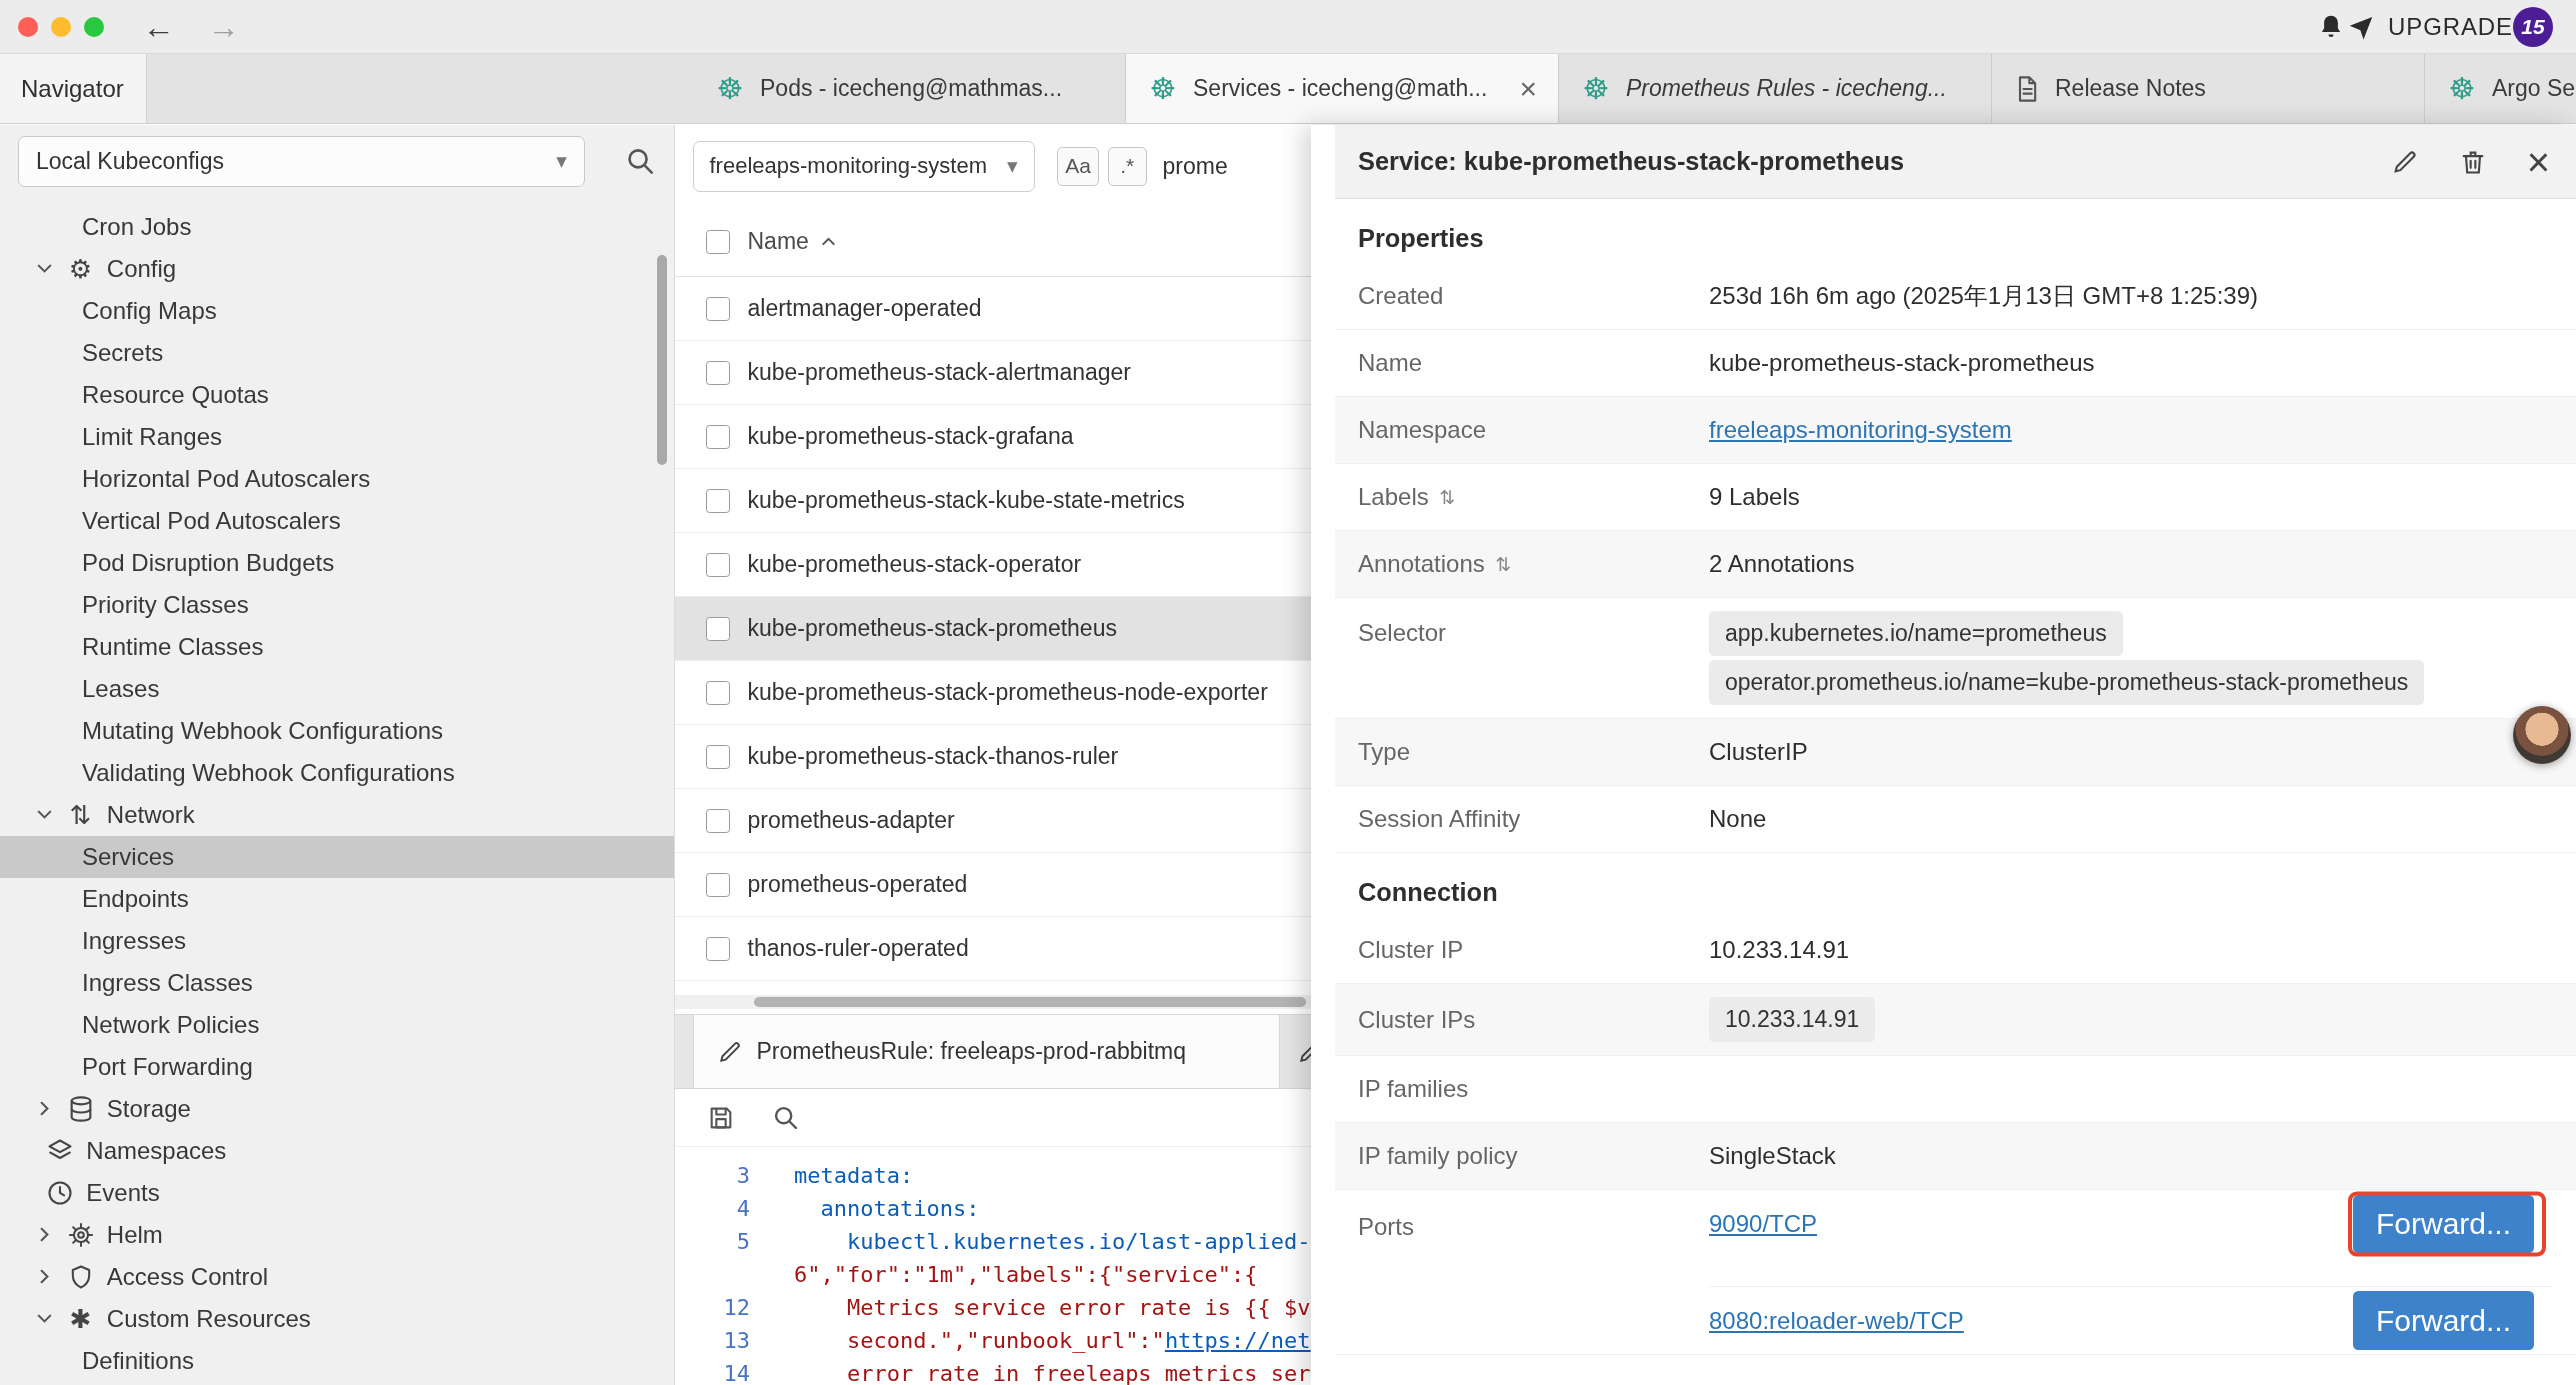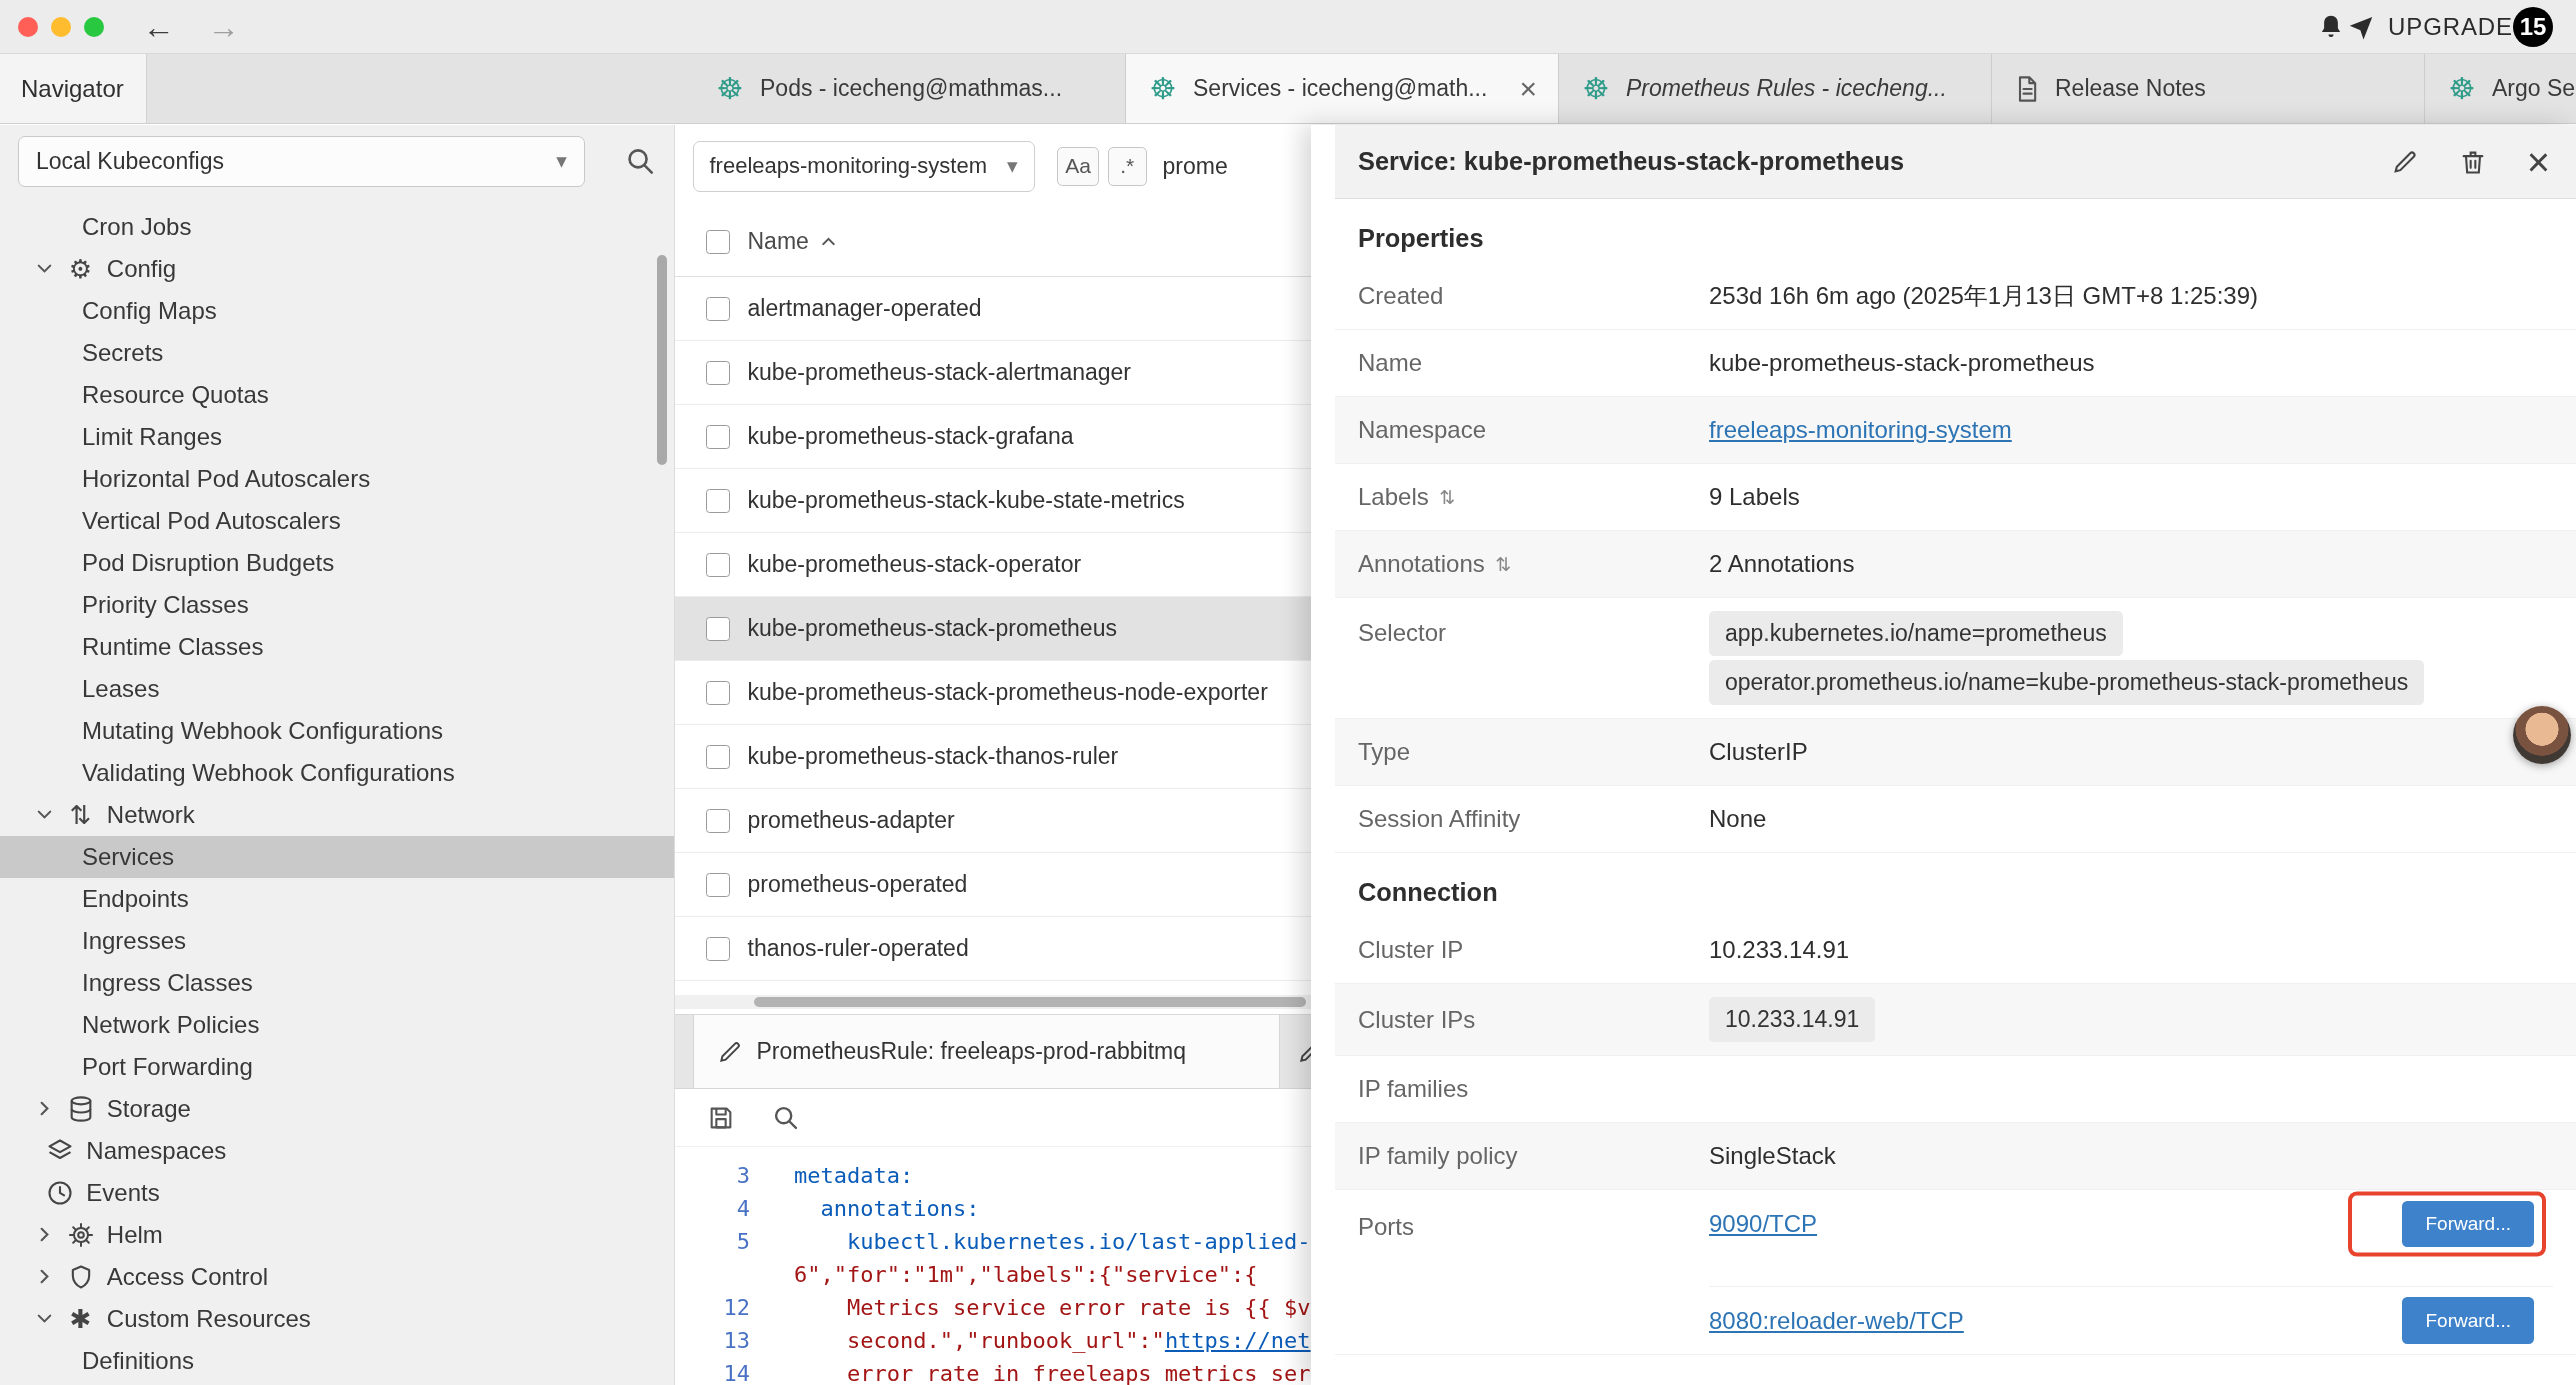--- a/index.html
+++ b/index.html
@@ -15,21 +15,21 @@
   .light { width:20px; height:20px; border-radius:50%; }
   .light.red { background:#ff5f57; }
   .light.yellow { background:#febc2e; }
   .light.green { background:#28c840; }
   .nav-arrow { font-size:32px; line-height:1; margin-left:39px; color:#3c3c3c; }
   .nav-arrow.disabled { color:#9e9e9e; margin-left:33px; }
   .topbar-right { margin-left:auto; display:flex; align-items:center; margin-right:23px; }
   .bell { width:30px; height:30px; color:#2b2b2b; }
   .upgrade { display:flex; align-items:center; gap:12.3px; font-size:24px; color:#2b2b2b; letter-spacing:0.9px; }
   .upgrade .icon { width:30px; height:30px; }
-  .badge { width:40px; height:40px; border-radius:50%; background:#000000; color:#fff; font-size:24px; font-weight:bold; display:flex; align-items:center; justify-content:center; }
+  .badge { width:40px; height:40px; border-radius:50%; background:#4c1d95; color:#fff; font-size:21px; font-weight:bold; display:flex; align-items:center; justify-content:center;font-style:italic; }
 
   
   .band { position:absolute; top:54px; left:0; width:100%; height:70px; background:#e3e3e3; border-bottom:0.9px solid #cfcfcf; }
   .navigator-tab { position:absolute; left:0; top:0; height:100%; width:147px; background:#f4f4f4; border-right:0.9px solid #d2d2d2; display:flex; align-items:center; padding-left:21px; font-size:24px; color:#2f2f2f; }
   .tabs { position:absolute; left:693px; top:0; right:0; height:100%; display:flex; overflow:hidden; }
   .tab { width:433px; flex:0 0 auto; display:flex; align-items:center; gap:14px; padding:0 21px; background:#e3e3e3; border-right:0.9px solid #cdcdcd; font-size:23px; color:#3a3a3a; }
   .tab.active { background:#f8f8f8; }
   .tab.italic .tab-label { font-style:italic; }
   .tab-label { white-space:nowrap; overflow:hidden; flex:1; }
   .tab-close { font-size:30px; color:#666; margin-left:5.3px; }
@@ -104,21 +104,21 @@
   .chip { display:inline-block; background:#ebebeb; border-radius:5.3px; padding:8.8px 16px; font-size:23px; color:#333; }
   .chip-stack .chip { display:table; margin:4.4px 0; }
   .d-row.tall { align-items:flex-start; }
   .d-row.tall .d-label { padding-top:12.3px; }
   .sort-ic { font-size:19px; color:#888; }
   .d-row.ports { align-items:stretch; padding-top:0; padding-bottom:0; }
   .d-row.ports .d-label { padding-top:23px; align-items:flex-start; }
   .d-row.ports .d-value { display:flex; flex-direction:column; }
   .port-line { display:flex; align-items:center; position:relative; min-height:68px; }
   .port-line + .port-line { border-top:0.9px solid #f0f0f0;margin-top:28px; }
-  .fwd-btn { margin-left:auto; margin-right:19px; background:#3d82cb; color:#fff; border:none; border-radius:5.3px; font-size:19px; padding:12.3px 23px; font-family:inherit; cursor:pointer; }
+  .fwd-btn { margin-left:auto; margin-right:19px; background:#3d82cb; color:#fff; border:none; border-radius:5.3px; font-size:30px; padding:12.3px 23px; font-family:inherit; cursor:pointer; }
   .annotation-ring { position:absolute; right:7px; top:50%; transform:translateY(-50%); width:198px; height:65px; border:4.4px solid #e8432c; border-radius:8.8px; pointer-events:none; }
   .avatar { position:absolute; right:5.3px; top:581px; width:58px; height:58px; border-radius:50%; box-shadow:0 1.8px 8.8px rgba(0,0,0,0.35); background:radial-gradient(circle at 50% 40%, #e8b992 0 36%, #7a5340 37% 58%, #403833 59% 100%); }
 </style>
 </head>
 <body>
 
 <div class="topbar">
   <div class="traffic">
     <span class="light red"></span>
     <span class="light yellow"></span>

